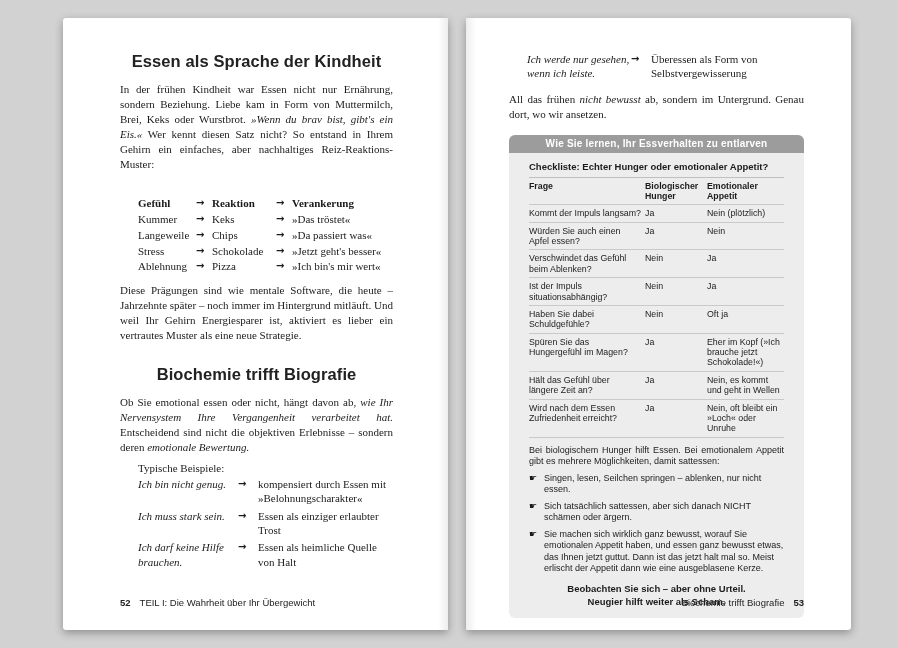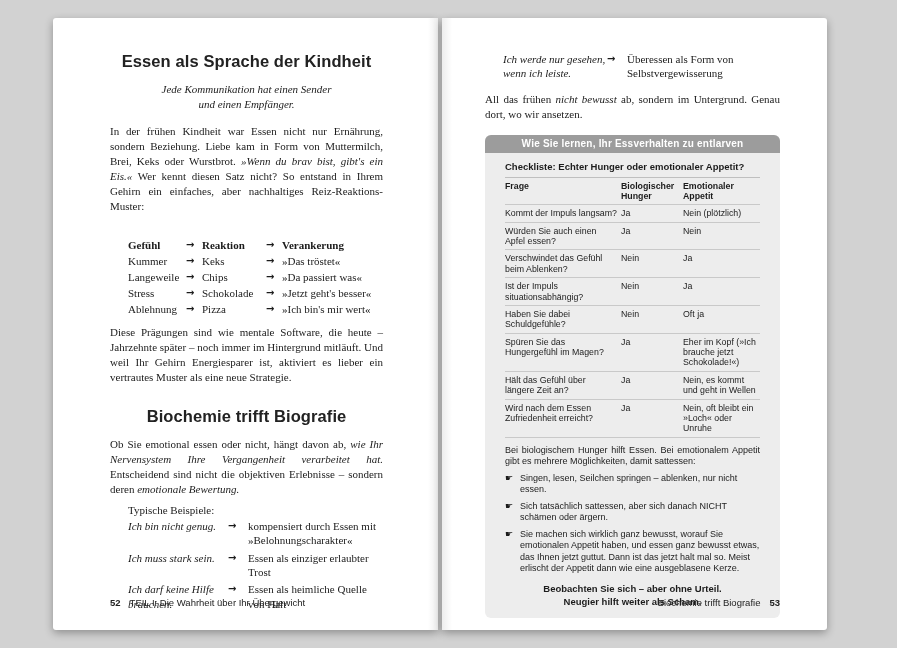--- a/index.html
+++ b/index.html
@@ -4,21 +4,21 @@
 <style>
   * { box-sizing: border-box; margin: 0; padding: 0; }
   html, body { width: 897px; height: 648px; }
   body {
     background: #d2d2d2;
     font-family: "Liberation Serif", serif;
     color: #1b1b1b;
     position: relative;
     overflow: hidden;
   }
-  .spread { position: absolute; left: 53px; top: 18px; display: flex; gap: 4px; }
+  .spread { position: absolute; left: 63px; top: 18px; display: flex; gap: 18px; }
   .page {
     position: relative;
     width: 385px; height: 612px;
     background: #ffffff;
     box-shadow: 0 3px 9px rgba(0,0,0,0.32);
   }
   .page.left  { border-radius: 3px 0 0 3px; }
   .page.right { border-radius: 0 3px 3px 0; }
   .page.left::after {
     content: ""; position: absolute; top: 0; right: 0; bottom: 0; width: 10px;
@@ -84,24 +84,20 @@
   .it { font-style: italic; }
 </style>
 </head>
 <body>
 
 <div class="spread">
 
   <div class="page left">
     <div class="inner-left">
       <h1 class="h1">Essen als Sprache der Kindheit</h1>
-      <div class="epigraph">
-        <div>Jede Kommunikation hat einen Sender</div>
-        <div>und einen Empfänger.</div>
-      </div>
       <p class="para"><span>In der frühen Kindheit war Essen nicht nur Ernährung, sondern Beziehung. Liebe kam in Form von Muttermilch, Brei, Keks oder Wurstbrot. </span><span class="it">»Wenn du brav bist, gibt's ein Eis.«</span><span> Wer kennt diesen Satz nicht? So entstand in Ihrem Gehirn ein einfaches, aber nachhaltiges Reiz-Reaktions-Muster:</span></p>
 
       <div class="pattern-table">
         <div class="pt-row pt-head">
           <span>Gefühl</span>
           <span class="arr">→</span>
           <span>Reaktion</span>
           <span class="arr">→</span>
           <span>Verankerung</span>
         </div>

